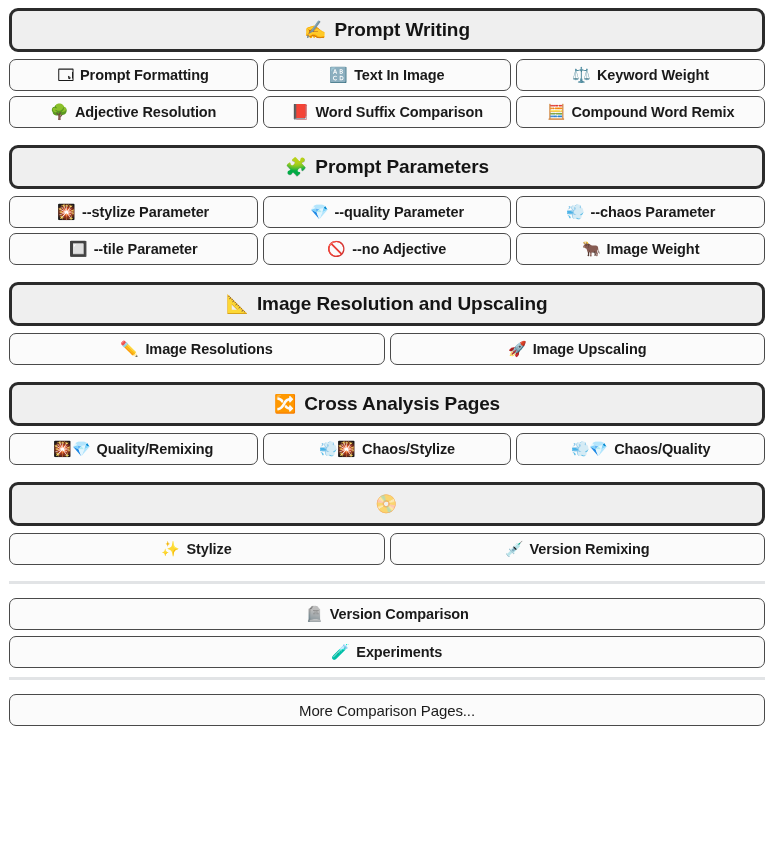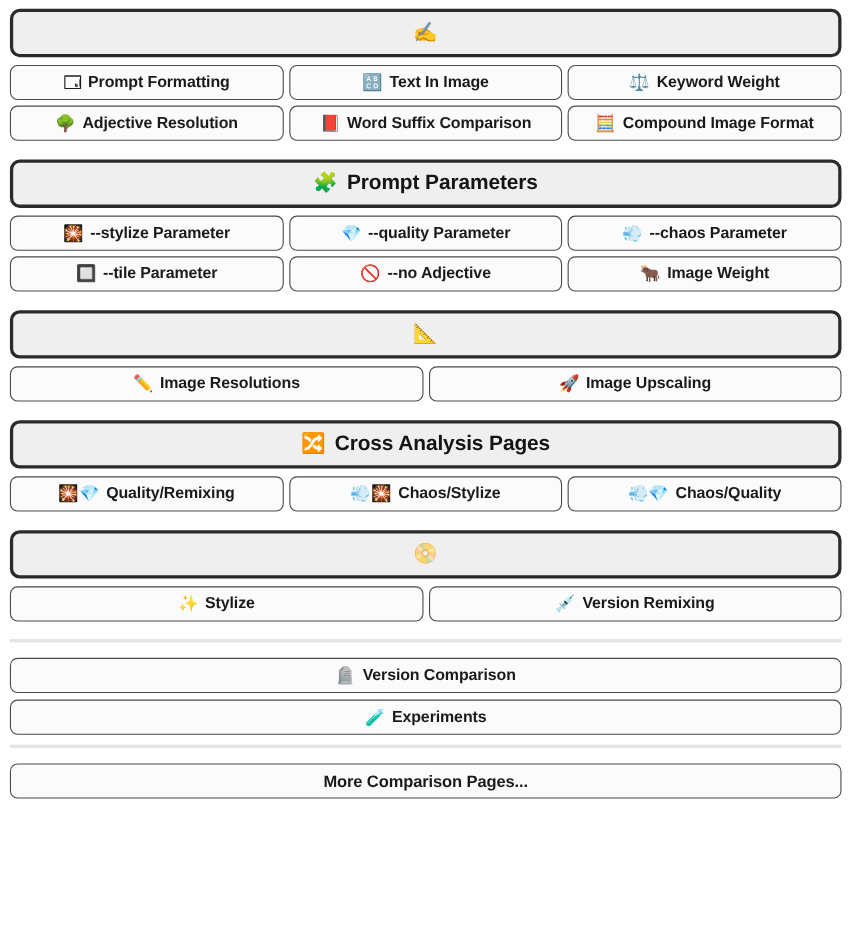--- a/index.html
+++ b/index.html
@@ -85,32 +85,33 @@
   .divider {
     height: 3px;
     background: #e2e4e6;
     width: 100%;
     margin: 9px 0 14px 0;
   }
 
   
   .stack .btn { margin-bottom: 6px; }
   .more-btn {
-    font-weight: 700;
+    font-weight: 400;
     font-size: 15px;
   }
 </style>
 </head>
 <body>
 
 <div class="page">
 
   <div class="section">
     <div class="section-header">
       <span class="ic big">✍️</span>
+      <span class="label">Prompt Writing</span>
     </div>
 
     <div class="btn-row">
       <div class="btn">
         <span class="ic">🗔</span>
         <span class="label">Prompt Formatting</span>
       </div>
       <div class="btn">
         <span class="ic">🔠</span>
         <span class="label">Text In Image</span>
@@ -125,21 +126,21 @@
       <div class="btn">
         <span class="ic">🌳</span>
         <span class="label">Adjective Resolution</span>
       </div>
       <div class="btn">
         <span class="ic">📕</span>
         <span class="label">Word Suffix Comparison</span>
       </div>
       <div class="btn">
         <span class="ic">🧮</span>
-        <span class="label">Compound Image Format</span>
+        <span class="label">Compound Word Remix</span>
       </div>
     </div>
   </div>
 
   <div class="section">
     <div class="section-header">
       <span class="ic big">🧩</span>
       <span class="label">Prompt Parameters</span>
     </div>
 
@@ -170,20 +171,21 @@
       <div class="btn">
         <span class="ic">🐂</span>
         <span class="label">Image Weight</span>
       </div>
     </div>
   </div>
 
   <div class="section">
     <div class="section-header">
       <span class="ic big">📐</span>
+      <span class="label">Image Resolution and Upscaling</span>
     </div>
 
     <div class="btn-row">
       <div class="btn">
         <span class="ic">✏️</span>
         <span class="label">Image Resolutions</span>
       </div>
       <div class="btn">
         <span class="ic">🚀</span>
         <span class="label">Image Upscaling</span>

